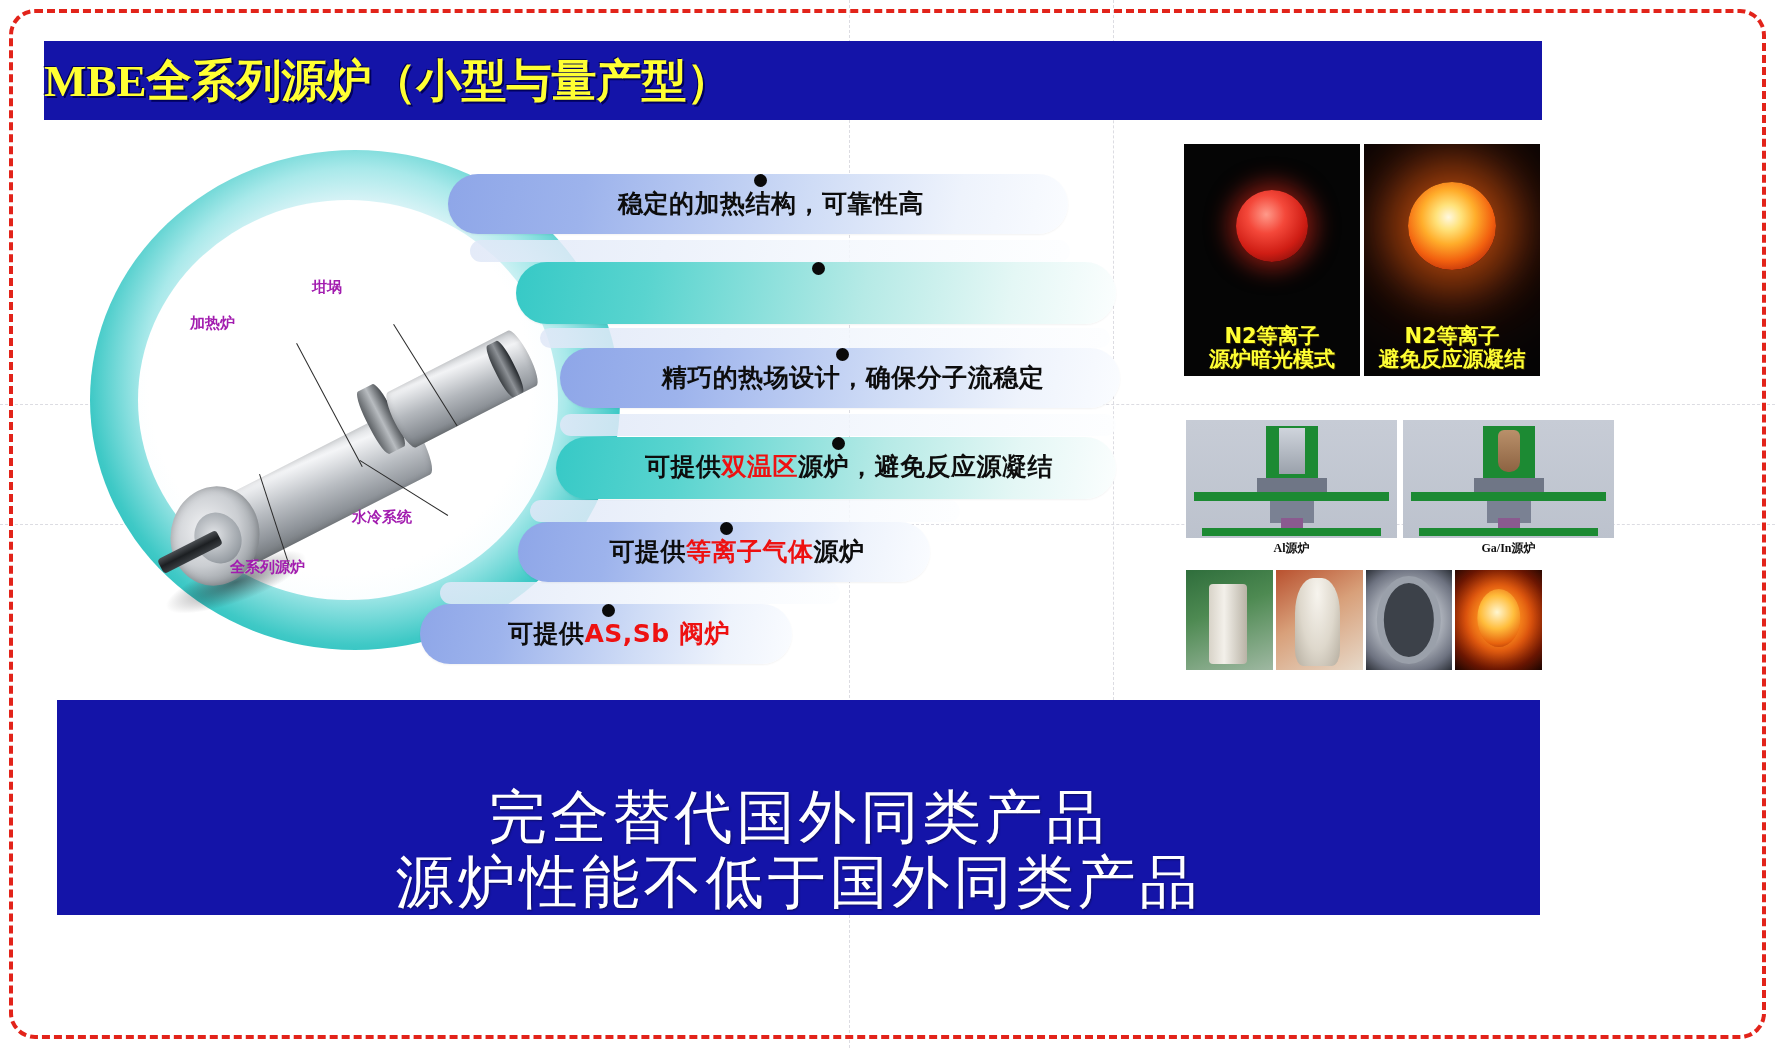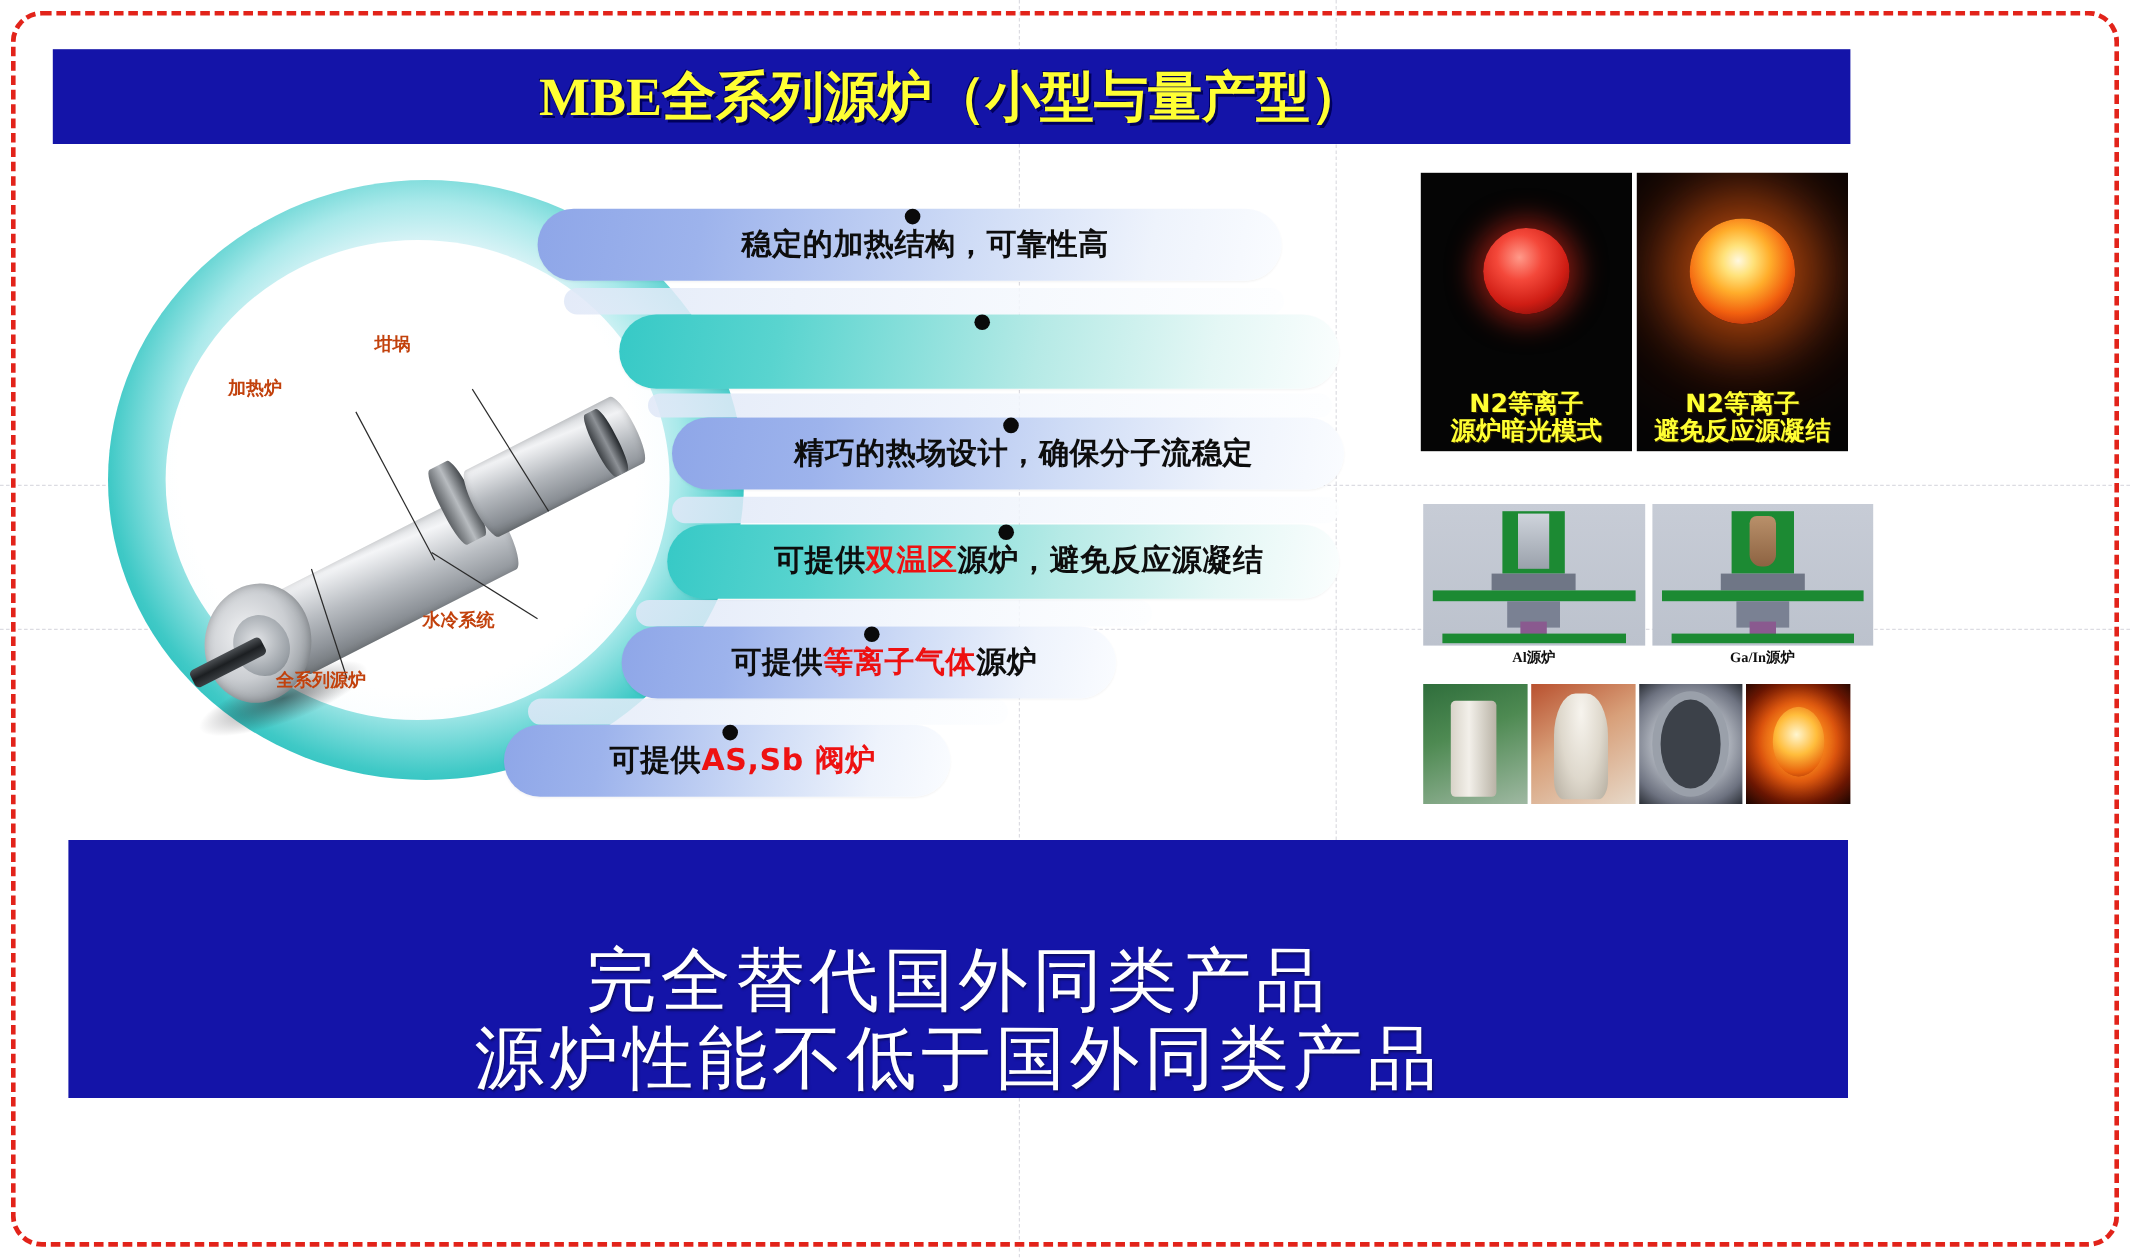--- a/index.html
+++ b/index.html
@@ -34,21 +34,21 @@
   }
   .guide.v { width: 0; border-left: 1px dashed #dcdce2; }
   .guide.h { height: 0; border-top: 1px dashed #dcdce2; }
 
   
   #title-bar {
     position: absolute;
     left: 44px; top: 41px;
     width: 1498px; height: 79px;
     background: #1414a8;
-    display: flex; align-items: center; justify-content: center;
+    display: flex; align-items: center; 
     z-index: 10;
   }
   #title-text {
     color: #ffff33;
     font-size: 45px;
     font-weight: bold;
     letter-spacing: 0px;
     white-space: nowrap;
     text-shadow: 2px 2px 0 #00005c, -1px -1px 0 #00005c;
     font-family: "Liberation Serif", "DejaVu Serif", serif;
@@ -159,21 +159,21 @@
     left: 6px; top: 282px;
     width: 150px; height: 40px;
     background: radial-gradient(ellipse at 50% 50%, rgba(20,20,24,.55), rgba(20,20,24,0) 70%);
     transform: rotate(-20deg);
   }
   .dlabel {
     position: absolute;
     font-family: Liberation Serif, serif;
     font-size: 15px;
     font-weight: bold;
-    color: #c2410c;
+    color: #a21caf;
     white-space: nowrap;
     z-index: 6;
   }
   .leader {
     position: absolute;
     height: 0;
     border-top: 1px solid #2a2a2a;
     transform-origin: 0 0;
     z-index: 6;
   }
@@ -264,21 +264,21 @@
     font-weight: bold;
     font-size: 21px;
     line-height: 1.12;
     text-shadow: 1px 1px 0 #3a2a00;
   }
 
   
   #cad-row {
     position: absolute;
     left: 1186px; top: 420px;
-    width: 375px; height: 148px;
+    width: 428px; height: 148px;
     display: flex; gap: 6px;
     z-index: 9;
   }
   .cad-card { flex: 1 1 0; display: flex; flex-direction: column; }
   .cad-img {
     position: relative;
     height: 118px;
     background: linear-gradient(180deg,#c7ccd6,#bcc2cd);
     overflow: hidden;
   }

